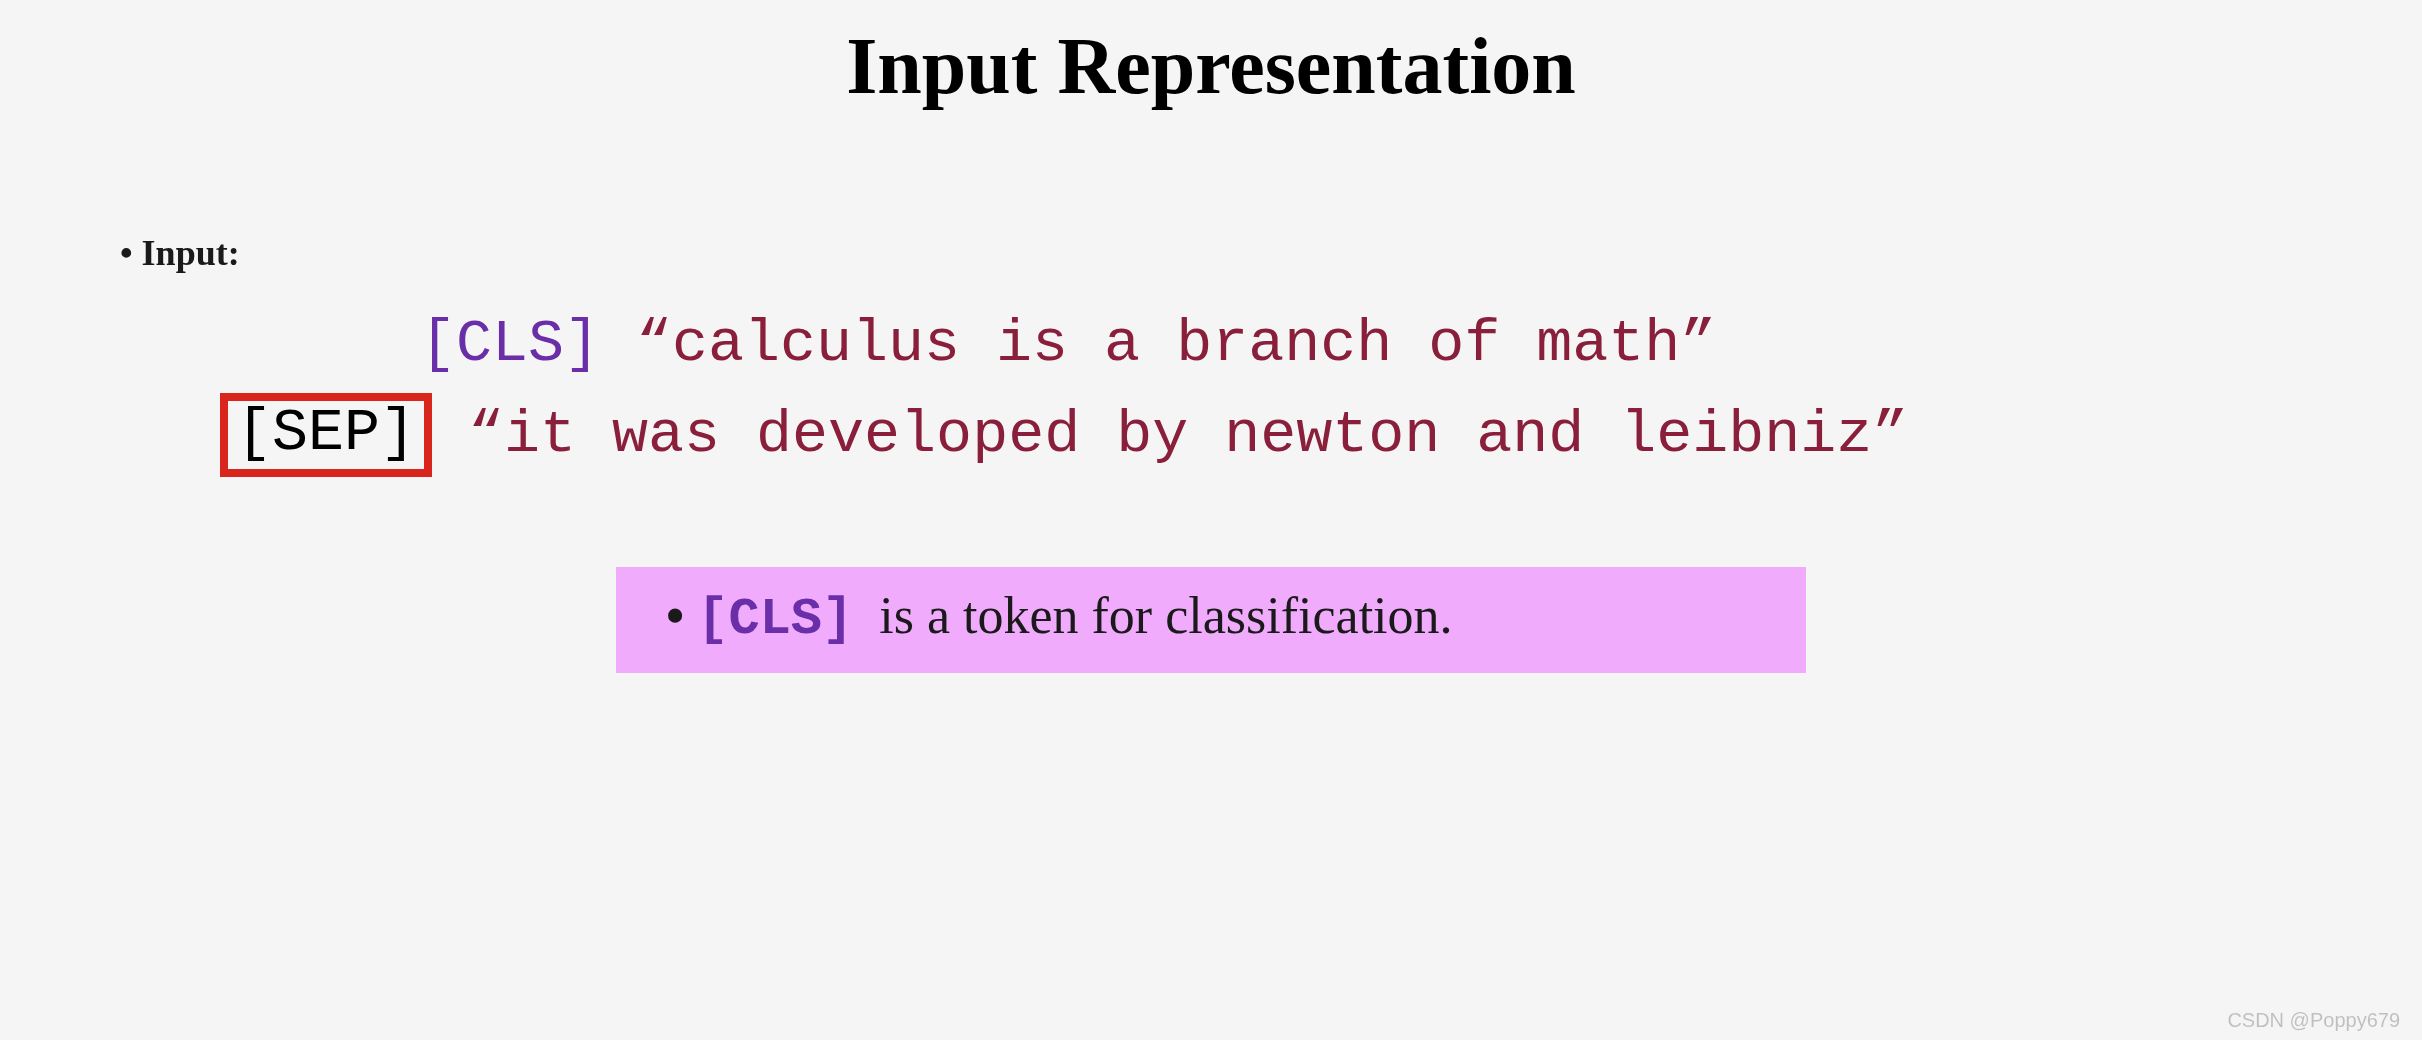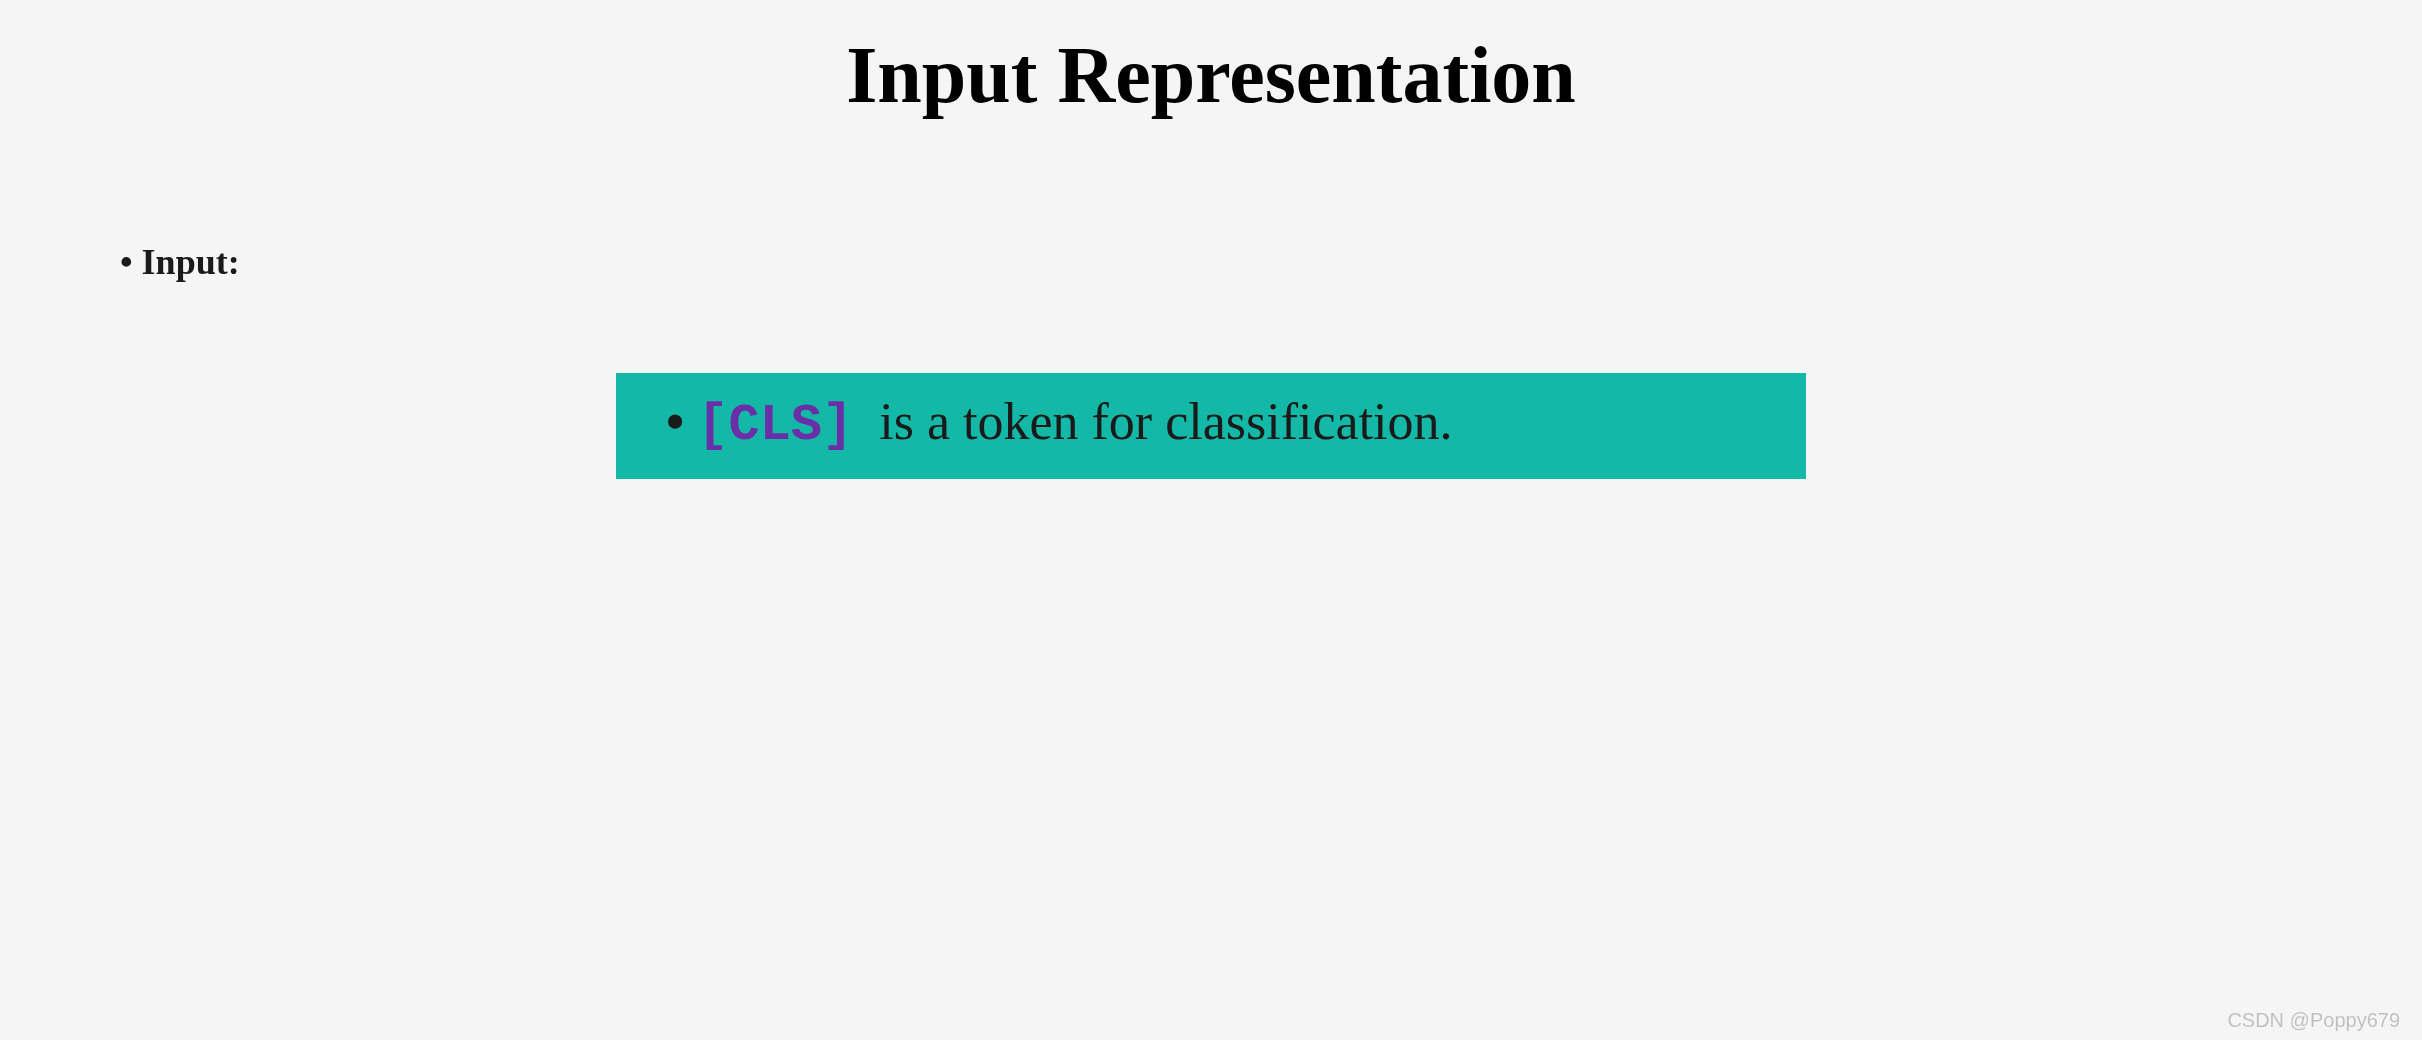--- a/index.html
+++ b/index.html
@@ -14,21 +14,21 @@
     .slide {
       width: 100%;
       height: 100%;
       padding: 20px 80px;
     }
     .title {
       text-align: center;
       font-size: 80px;
       font-weight: bold;
       color: #000;
-      margin-top: 10px;
+      margin-top: 1px;
     }
     .section-label {
       font-size: 36px;
       font-weight: bold;
       color: #1a1a1a;
       margin-top: 120px;
       margin-left: 40px;
     }
     .section-label::before {
       content: "• ";
@@ -58,21 +58,21 @@
       color: #000;
       border: 8px solid #d8261c;
       padding: 2px 8px 6px 8px;
       line-height: 1;
       background: #f5f5f5;
     }
     .quoted-text {
       color: #8a1f3b;
     }
     .legend-box {
-      background: #14b8a6;
+      background: #f0abfc;
       margin: 90px auto 0 auto;
       width: 1190px;
       padding: 14px 30px 18px 50px;
       font-family: Georgia, 'Times New Roman', serif;
       font-size: 52px;
       color: #1a1a1a;
       line-height: 1.35;
     }
     .legend-row::before {
       content: "•  ";
@@ -95,20 +95,32 @@
   </style>
 </head>
 <body>
 
 <div class="slide">
 
   <h1 class="title">Input Representation</h1>
 
   <div class="section-label">Input:</div>
 
+  <div class="input-lines">
+    <div class="line1">
+      <span class="cls-token">[CLS]</span>
+      <span> </span>
+      <span class="quoted-text">“calculus is a branch of math”</span>
+    </div>
+    <div class="line2">
+      <span class="sep-box">[SEP]</span>
+      <span>&nbsp;</span>
+      <span class="quoted-text">“it was developed by newton and leibniz”</span>
+    </div>
+  </div>
 
   <div class="legend-box">
     <div class="legend-row">
       <span class="legend-token cls">[CLS]</span><span>&nbsp;</span><span> is a token for classification.</span>
     </div>
   </div>
 
 </div>
 
 <div class="watermark">CSDN @Poppy679</div>

